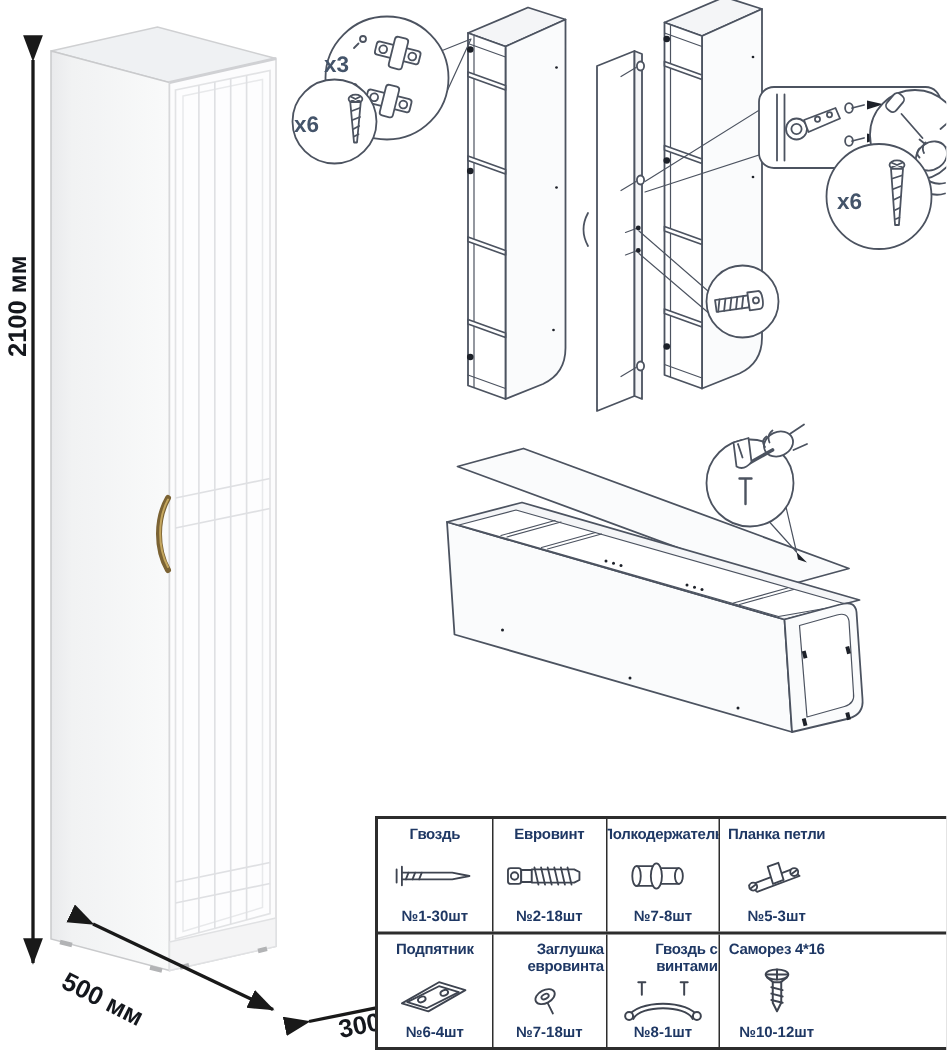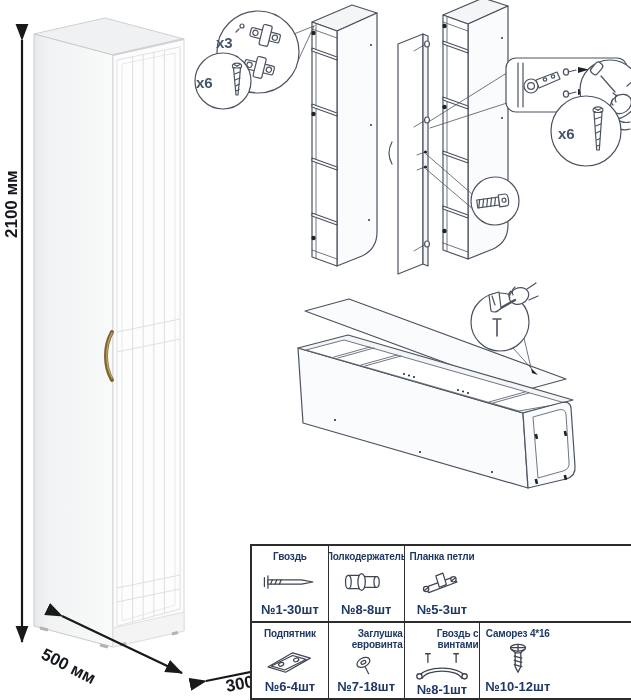--- a/index.html
+++ b/index.html
@@ -26,21 +26,21 @@
   .parts-table { position:absolute; left:250px; top:544px; width:379px;
                  border:2px solid #2d2d2d; background:#fff; }
   .pt-row { display:grid; grid-template-columns:repeat(5,1fr); height:75px; }
   .pt-row + .pt-row { border-top:2px solid #2d2d2d; }
   .pt-cell { border-left:1.5px solid #2d2d2d; display:flex; flex-direction:column;
              align-items:center; justify-content:space-between; padding:5px 1px 4px;
              overflow:hidden; }
   .pt-cell:first-child { border-left:none; }
   .pt-name { font-weight:bold; font-size:10px; color:#1f3864; text-align:right;
              line-height:1.1; letter-spacing:-0.2px; }
-  .pt-qty  { font-weight:bold; font-size:13px; color:#1f3864; }
+  .pt-qty  { font-weight:bold; font-size:10px; color:#1f3864; }
   .pt-icon svg { display:block; }
   .ic { fill:none; stroke:#3e4450; stroke-width:1.4; stroke-linejoin:round; stroke-linecap:round; }
   .icf{ fill:#fff; stroke:#3e4450; stroke-width:1.4; stroke-linejoin:round; }
 </style>
 </head>
 <body>
 
 <div class="canvas">
 
   <svg class="illus" width="631" height="700" viewBox="0 0 631 700">
@@ -273,31 +273,44 @@
         <div class="pt-icon">
           <svg width="66" height="30" viewBox="0 0 70 34">
             <path class="ic" d="M6,12 V22 M10,10 V24"></path>
             <path class="icf" d="M10,14.5 L48,14.5 L61,17 L48,19.5 L10,19.5 Z"></path>
             <path class="ic" d="M15,14.5 L13,19.5 M20,14.5 L18,19.5 M25,14.5 L23,19.5"></path>
           </svg>
         </div>
         <div class="pt-qty">№1-30шт</div>
       </div>
       <div class="pt-cell">
+        <div class="pt-name">Евровинт</div>
+        <div class="pt-icon">
+          <svg width="66" height="30" viewBox="0 0 70 34">
+            <rect class="icf" x="4" y="11" width="10" height="12" rx="2"></rect>
+            <circle class="ic" cx="9" cy="17" r="2.8"></circle>
+            <rect class="icf" x="14" y="12.5" width="8" height="9"></rect>
+            <path class="icf" d="M22,12 H54 L58,14 V20 L54,22 H22 Z"></path>
+            <path class="ic" d="M24,10.5 L27,23.5 M29,10.5 L32,23.5 M34,10.5 L37,23.5 M39,10.5 L42,23.5 M44,10.5 L47,23.5 M49,10.5 L52,23.5"></path>
+          </svg>
+        </div>
+        <div class="pt-qty">№2-18шт</div>
+      </div>
+      <div class="pt-cell">
         <div class="pt-name">Полкодержатель</div>
         <div class="pt-icon">
           <svg width="66" height="30" viewBox="0 0 70 34">
             <path class="ic" d="M15,9.5 H28 M15,24.5 H28"></path>
             <ellipse class="icf" cx="15" cy="17" rx="3.2" ry="7.5"></ellipse>
             <ellipse class="icf" cx="30" cy="17" rx="4.2" ry="9.5"></ellipse>
             <path class="ic" d="M34,11 H47 M34,23 H47"></path>
             <ellipse class="icf" cx="47" cy="17" rx="3" ry="6"></ellipse>
           </svg>
         </div>
-        <div class="pt-qty">№8-8шт</div>
+        <div class="pt-qty">№7-8шт</div>
       </div>
       <div class="pt-cell">
         <div class="pt-name">Планка петли</div>
         <div class="pt-icon">
           <svg width="66" height="30" viewBox="0 0 70 34">
             <path class="icf" d="M14,24 L46,12 L52,17 L20,29 Z"></path>
             <path class="icf" d="M28,10 L36,7 L40,20 L32,23 Z"></path>
             <circle class="icf" cx="17" cy="25" r="3"></circle>
               <path class="ic" d="M15,26.5 L19,23.5"></path>
             <circle class="icf" cx="48" cy="14" r="3"></circle>

